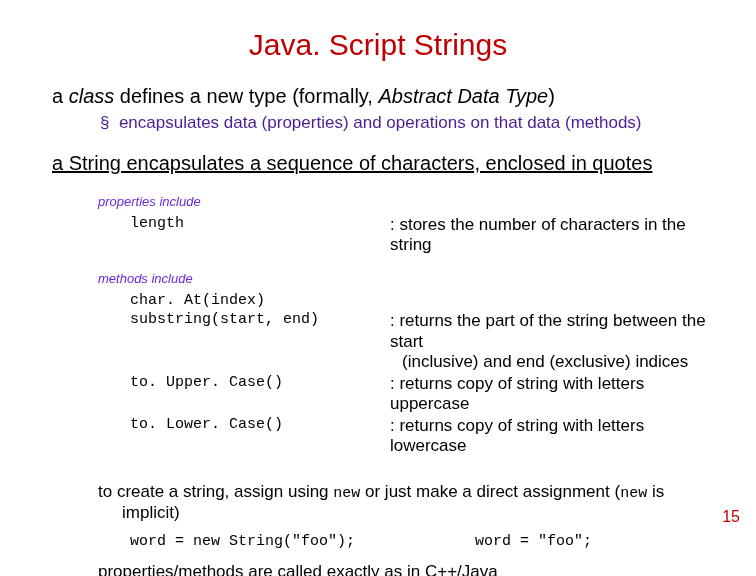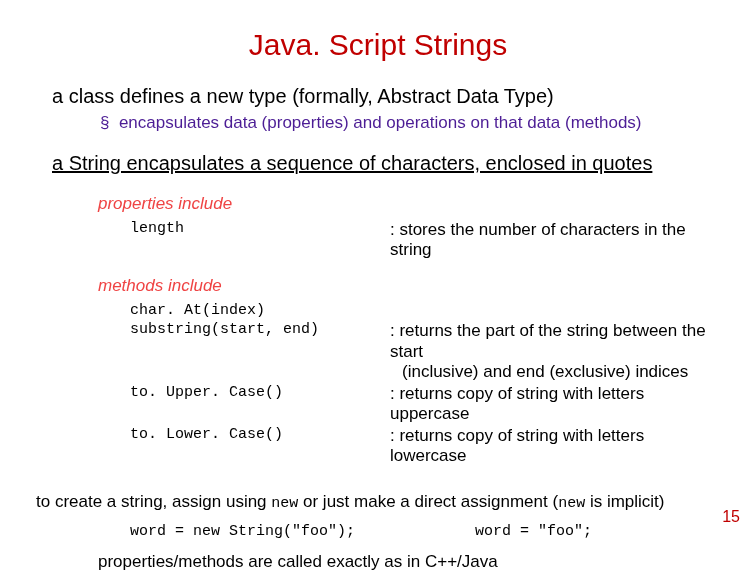--- a/index.html
+++ b/index.html
@@ -18,43 +18,43 @@
     margin-bottom: 22px;
     text-align: center;
   }
   .main-item {
     font-size: 20px;
     color: #000;
     margin-left: 16px;
     margin-bottom: 4px;
     line-height: 1.25;
   }
-  .main-item .italic { }
+  .main-item .italic { font-style: italic; }
   .sub-bullet {
     font-size: 17px;
     color: #4c1d95;
     margin-left: 64px;
     text-indent: -14px;
     padding-left: 14px;
     line-height: 1.2;
     margin-bottom: 18px;
   }
   .sub-bullet .sq { font-family: Arial; }
   .string-para {
     font-size: 20px;
     color: #000;
     margin-left: 16px;
     line-height: 1.25;
     margin-bottom: 18px;
     text-decoration: underline;
   }
   .section-label {
-    font-size: 17px;
+    font-size: 13px;
     font-style: italic;
-    color: #ef4444;
+    color: #6d28d9;
     margin-left: 62px;
     margin-bottom: 6px;
   }
   .prop-row, .meth-row {
     display: flex;
     align-items: flex-start;
     margin-left: 94px;
     margin-bottom: 2px;
     gap: 48px;
   }
@@ -68,20 +68,21 @@
   .desc-col {
     font-size: 17px;
     color: #000;
     line-height: 1.18;
   }
   .desc-col .indent { padding-left: 12px; display: block; }
   .spacer { height: 14px; }
   .create-para {
     font-size: 17px;
     color: #000;
+    margin-left: 62px;
     margin-top: 26px;
     line-height: 1.2;
     text-indent: -24px;
     padding-left: 24px;
   }
   .create-para .mono { font-family: "Courier New", monospace; font-size: 15px; }
   .examples {
     display: flex;
     margin-left: 94px;
     margin-top: 10px;

